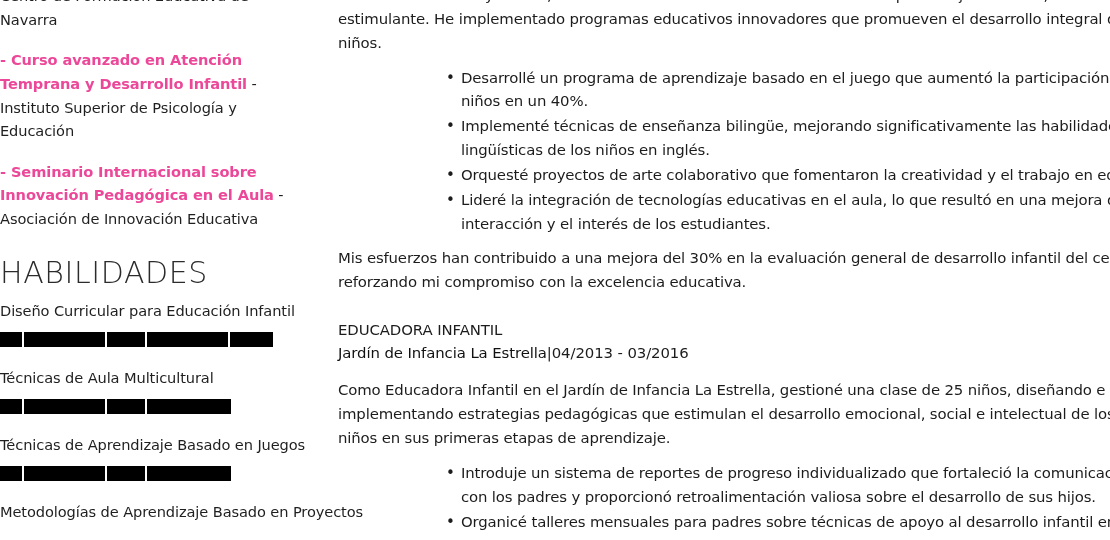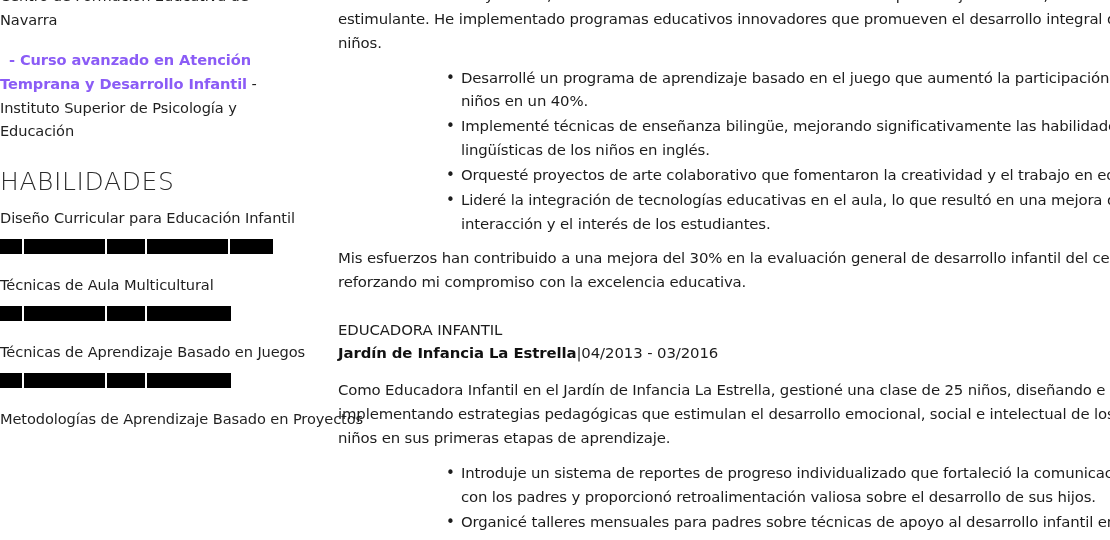--- a/index.html
+++ b/index.html
@@ -36,25 +36,24 @@
   .edu-entry {
     font-size: 14.6px;
     line-height: 1.62;
     color: #1f1f1f;
     margin: 0 0 17px 0;
     letter-spacing: -0.1px;
   }
   .edu-entry.first { margin-top: 0; }
   .edu-entry b {
     font-weight: 700;
-    color: #8b5cf6;
-    padding-left: 9px;
+    color: #ec4899;
   }
   .section-title {
-    font-size: 25px;
+    font-size: 30px;
     font-weight: 300;
     letter-spacing: 0.6px;
     color: #2b2b2b;
     margin: 26px 0 12px 0;
     line-height: 1.05;
     white-space: nowrap;
   }
   .skill {
     margin: 0 0 6px 0;
   }
@@ -138,34 +137,35 @@
     letter-spacing: -0.1px;
     margin: 0;
   }
   .job-meta {
     font-size: 14.9px;
     line-height: 1.55;
     color: #1c1c1c;
     letter-spacing: -0.1px;
     margin: 0 0 14px 0;
   }
-  .job-meta .org { font-weight: 700; color: #111; }
+  .job-meta .org { font-weight: 400; color: #111; }
   .job-meta .sep { color: #1c1c1c; }
 </style>
 </head>
 <body>
 
 <div id="page">
 
   <div class="left-col">
 
     <p class="edu-entry first"><span>Centro de Formación Educativa de Navarra</span></p>
 
     <p class="edu-entry"><b>- Curso avanzado en Atención Temprana y Desarrollo Infantil</b><span> - Instituto Superior de Psicología y Educación</span></p>
 
+    <p class="edu-entry"><b>- Seminario Internacional sobre Innovación Pedagógica en el Aula</b><span> - Asociación de Innovación Educativa</span></p>
 
     <h2 class="section-title">HABILIDADES</h2>
 
     <div class="skill">
       <div class="skill-label">Diseño Curricular para Educación Infantil</div>
     </div>
     <div class="skill-bar-track">
       <div class="skill-bar-fill" style="width: 273px; background: rgb(0, 0, 0);"></div>
       <div class="skill-bar-ticks" style="width: 273px;">
           <i style="left: 22px; background: rgb(255, 255, 255);"></i>

